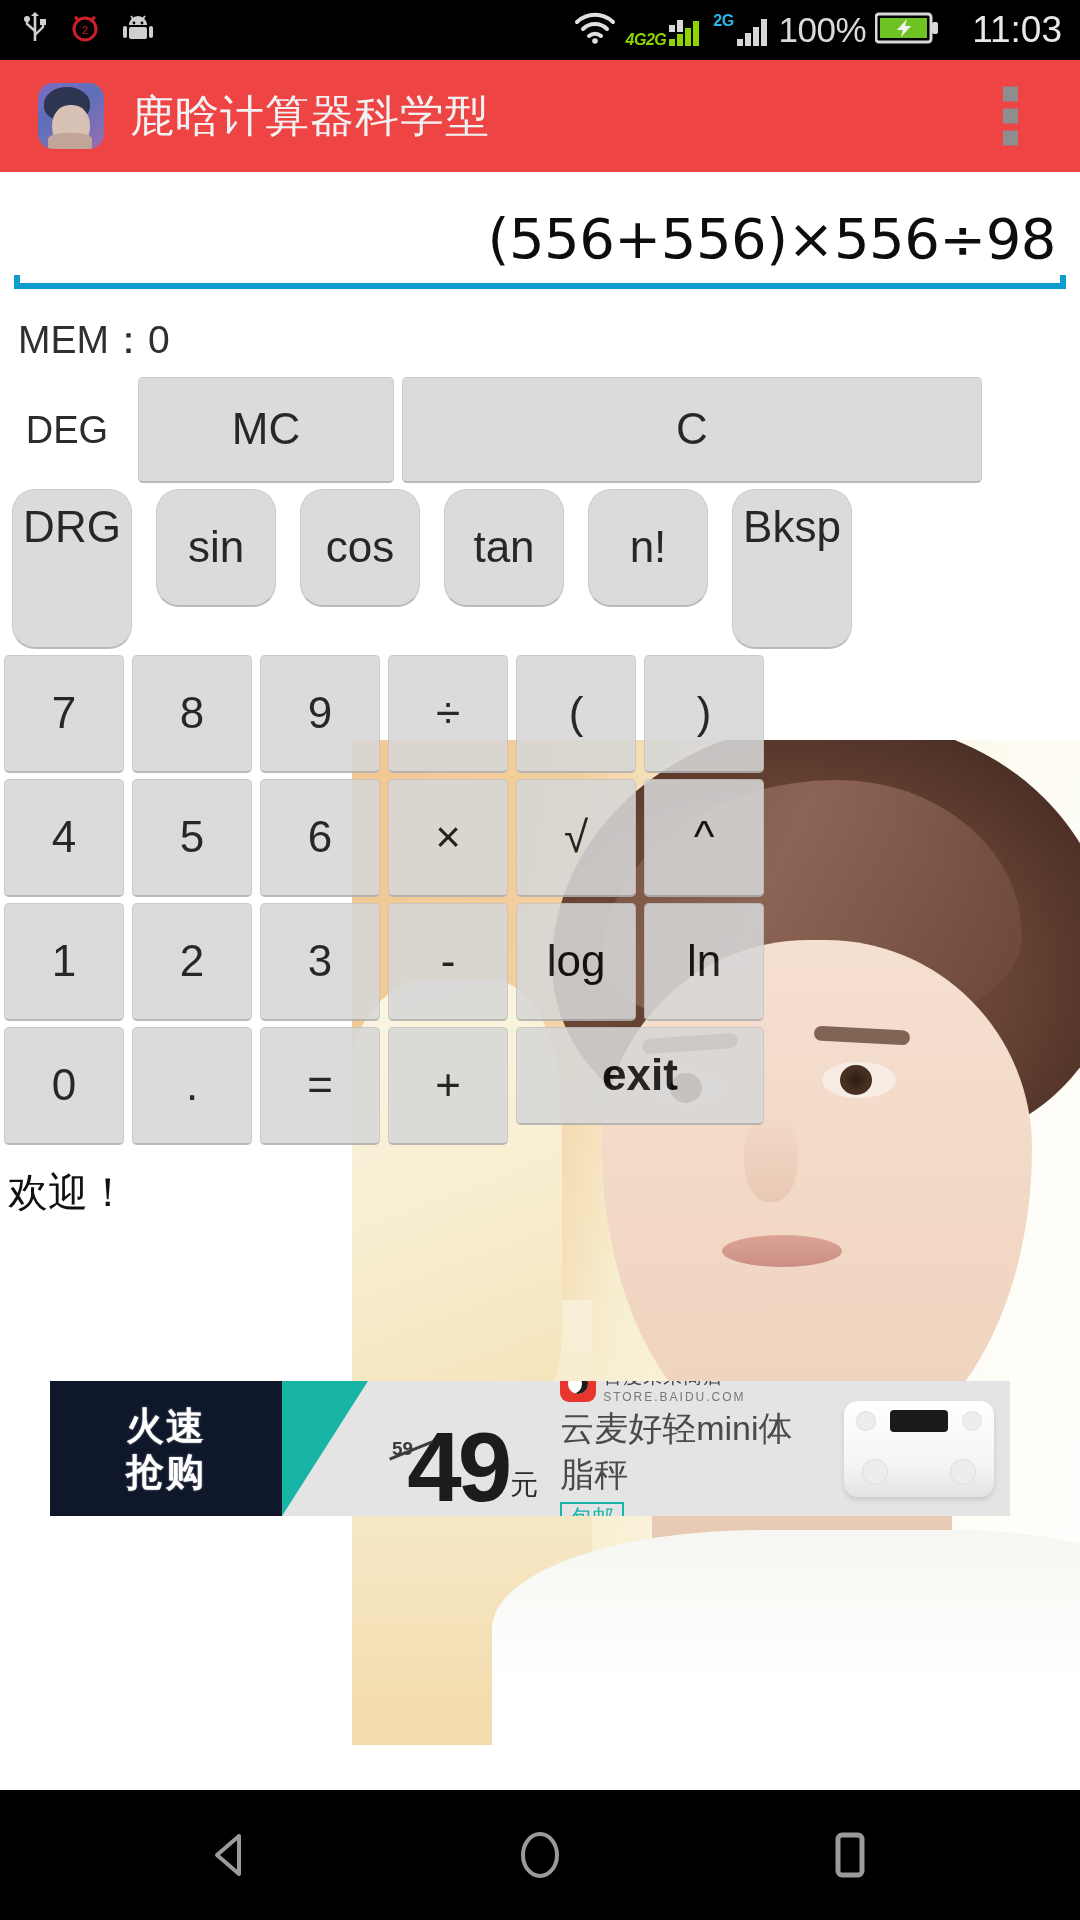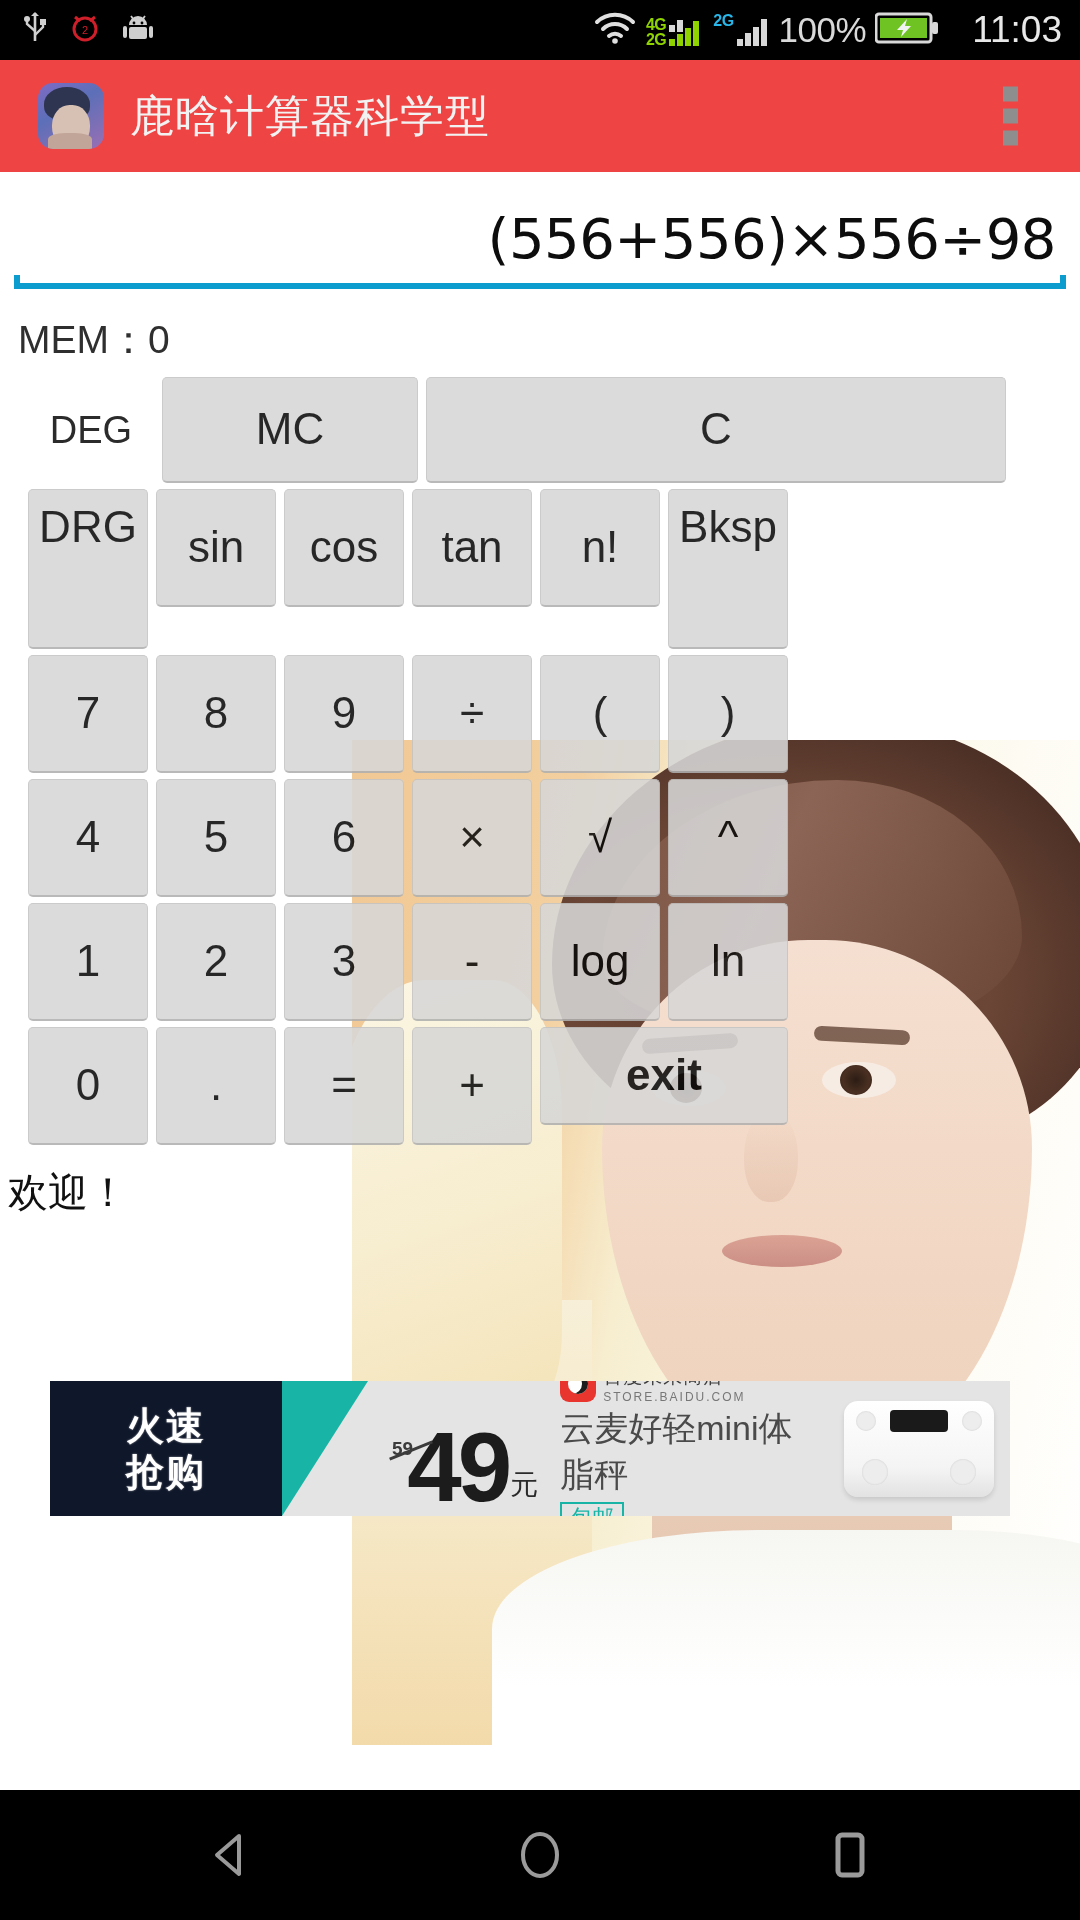--- a/index.html
+++ b/index.html
@@ -135,21 +135,21 @@
   }
   .expr-underline::before,
   .expr-underline::after {
     content:""; position:absolute; top:-8px; width:6px; height:14px; background:#0c9ccd;
   }
   .expr-underline::before { left:0; }
   .expr-underline::after { right:0; }
 
   .mem { font-size:39px; color:#2f2f2f; padding:24px 0 0 18px; letter-spacing:0px; }
 
-  .keys { padding:10px 8px 0 24px; }
+  .keys { padding:10px 8px 0 0; }
   .krow { display:flex; align-items:flex-start; margin-bottom:6px; }
 
   .btn {
     background:#d7d7d7;
     border:1px solid #c4c4c4;
     border-bottom:2px solid #b0b0b0;
     border-radius:5px;
     color:#0a0a0a;
     font-size:44px;
     display:flex; align-items:center; justify-content:center;
@@ -163,21 +163,21 @@
   .lbl-deg {
     font-size:38px; color:#2b2b2b; display:flex; align-items:center; justify-content:center;
   }
 
   
   .r1 .cell { height:106px; margin:0 4px; }
   .r1 .deg   { width:126px; }
   .r1 .mc    { width:256px; }
   .r1 .c     { width:580px; }
 
-  .r2 .cell { margin:0 4px; }
+  .r2 .cell { margin:0 12px;border-radius:23px; }
   .r2 .k     { width:120px; height:118px; }
   .r2 .tall  { height:160px; align-items:flex-start; padding-top:14px; }
 
   .grid .cell { margin:0 4px; }
   .grid .k  { width:120px; height:118px; }
   .grid .k2 { width:248px; height:98px;font-weight:bold; }
 
   .welcome { font-size:40px; color:#111; padding:14px 0 0 8px; }
 
   
@@ -293,21 +293,21 @@
       <span class="sb-icon">
         <svg width="44" height="36" viewBox="0 0 44 36">
           <path d="M4 12 a26 26 0 0 1 36 0" stroke="#e0e0e0" stroke-width="4" fill="none" stroke-linecap="round"></path>
           <path d="M10 19 a17 17 0 0 1 24 0" stroke="#e0e0e0" stroke-width="4" fill="none" stroke-linecap="round"></path>
           <path d="M16 26 a9 9 0 0 1 12 0" stroke="#e0e0e0" stroke-width="4" fill="none" stroke-linecap="round"></path>
           <circle cx="22" cy="31" r="2.8" fill="#e0e0e0"></circle>
         </svg>
       </span>
 
       <span class="sig-group">
-        <span style="display:flex;flex-direction:column;">
+        <span style="display:flex;font-style:italic;">
           <span class="gtxt g-green">4G</span>
           <span class="gtxt g-green">2G</span>
         </span>
         <svg width="36" height="34" viewBox="0 0 36 34">
           <rect x="1" y="26" width="6" height="7" fill="#8fd400"></rect>
           <rect x="9" y="21" width="6" height="12" fill="#8fd400"></rect>
           <rect x="17" y="15" width="6" height="18" fill="#8fd400"></rect>
           <rect x="25" y="8" width="6" height="25" fill="#8fd400"></rect>
           <rect x="1" y="12" width="6" height="7" fill="#d8d8d8"></rect>
           <rect x="9" y="7" width="6" height="12" fill="#d8d8d8"></rect>

